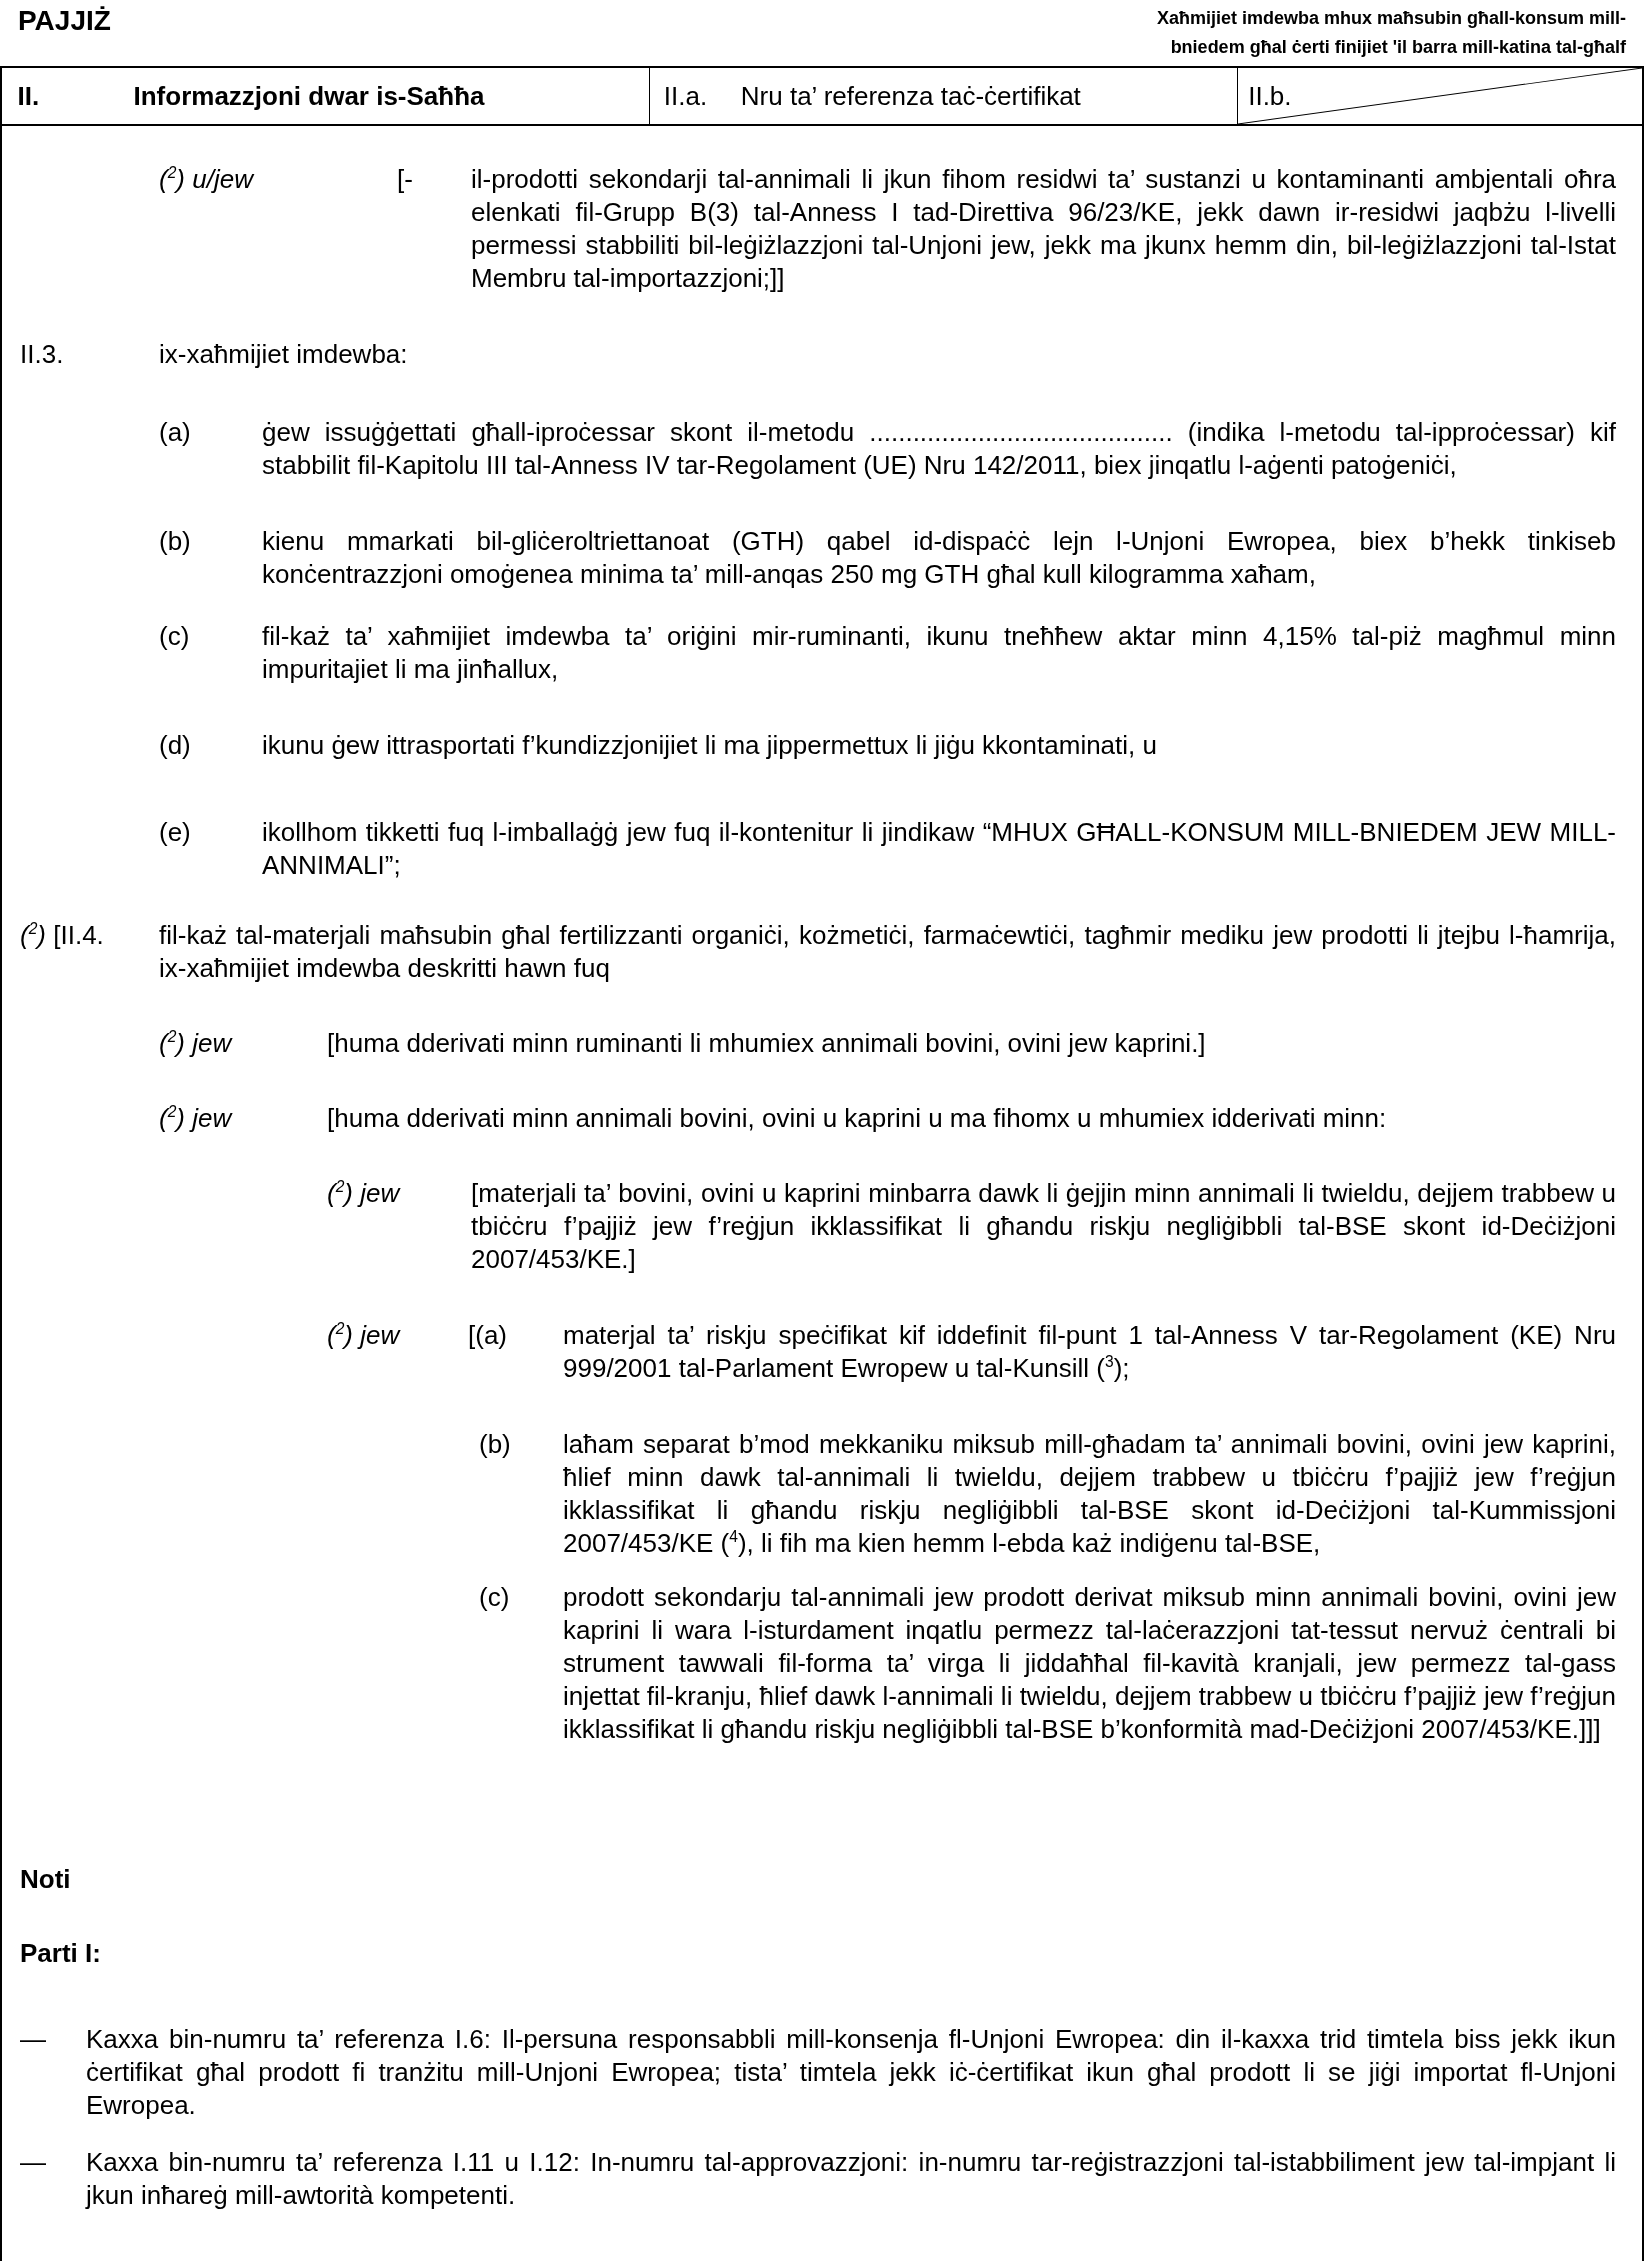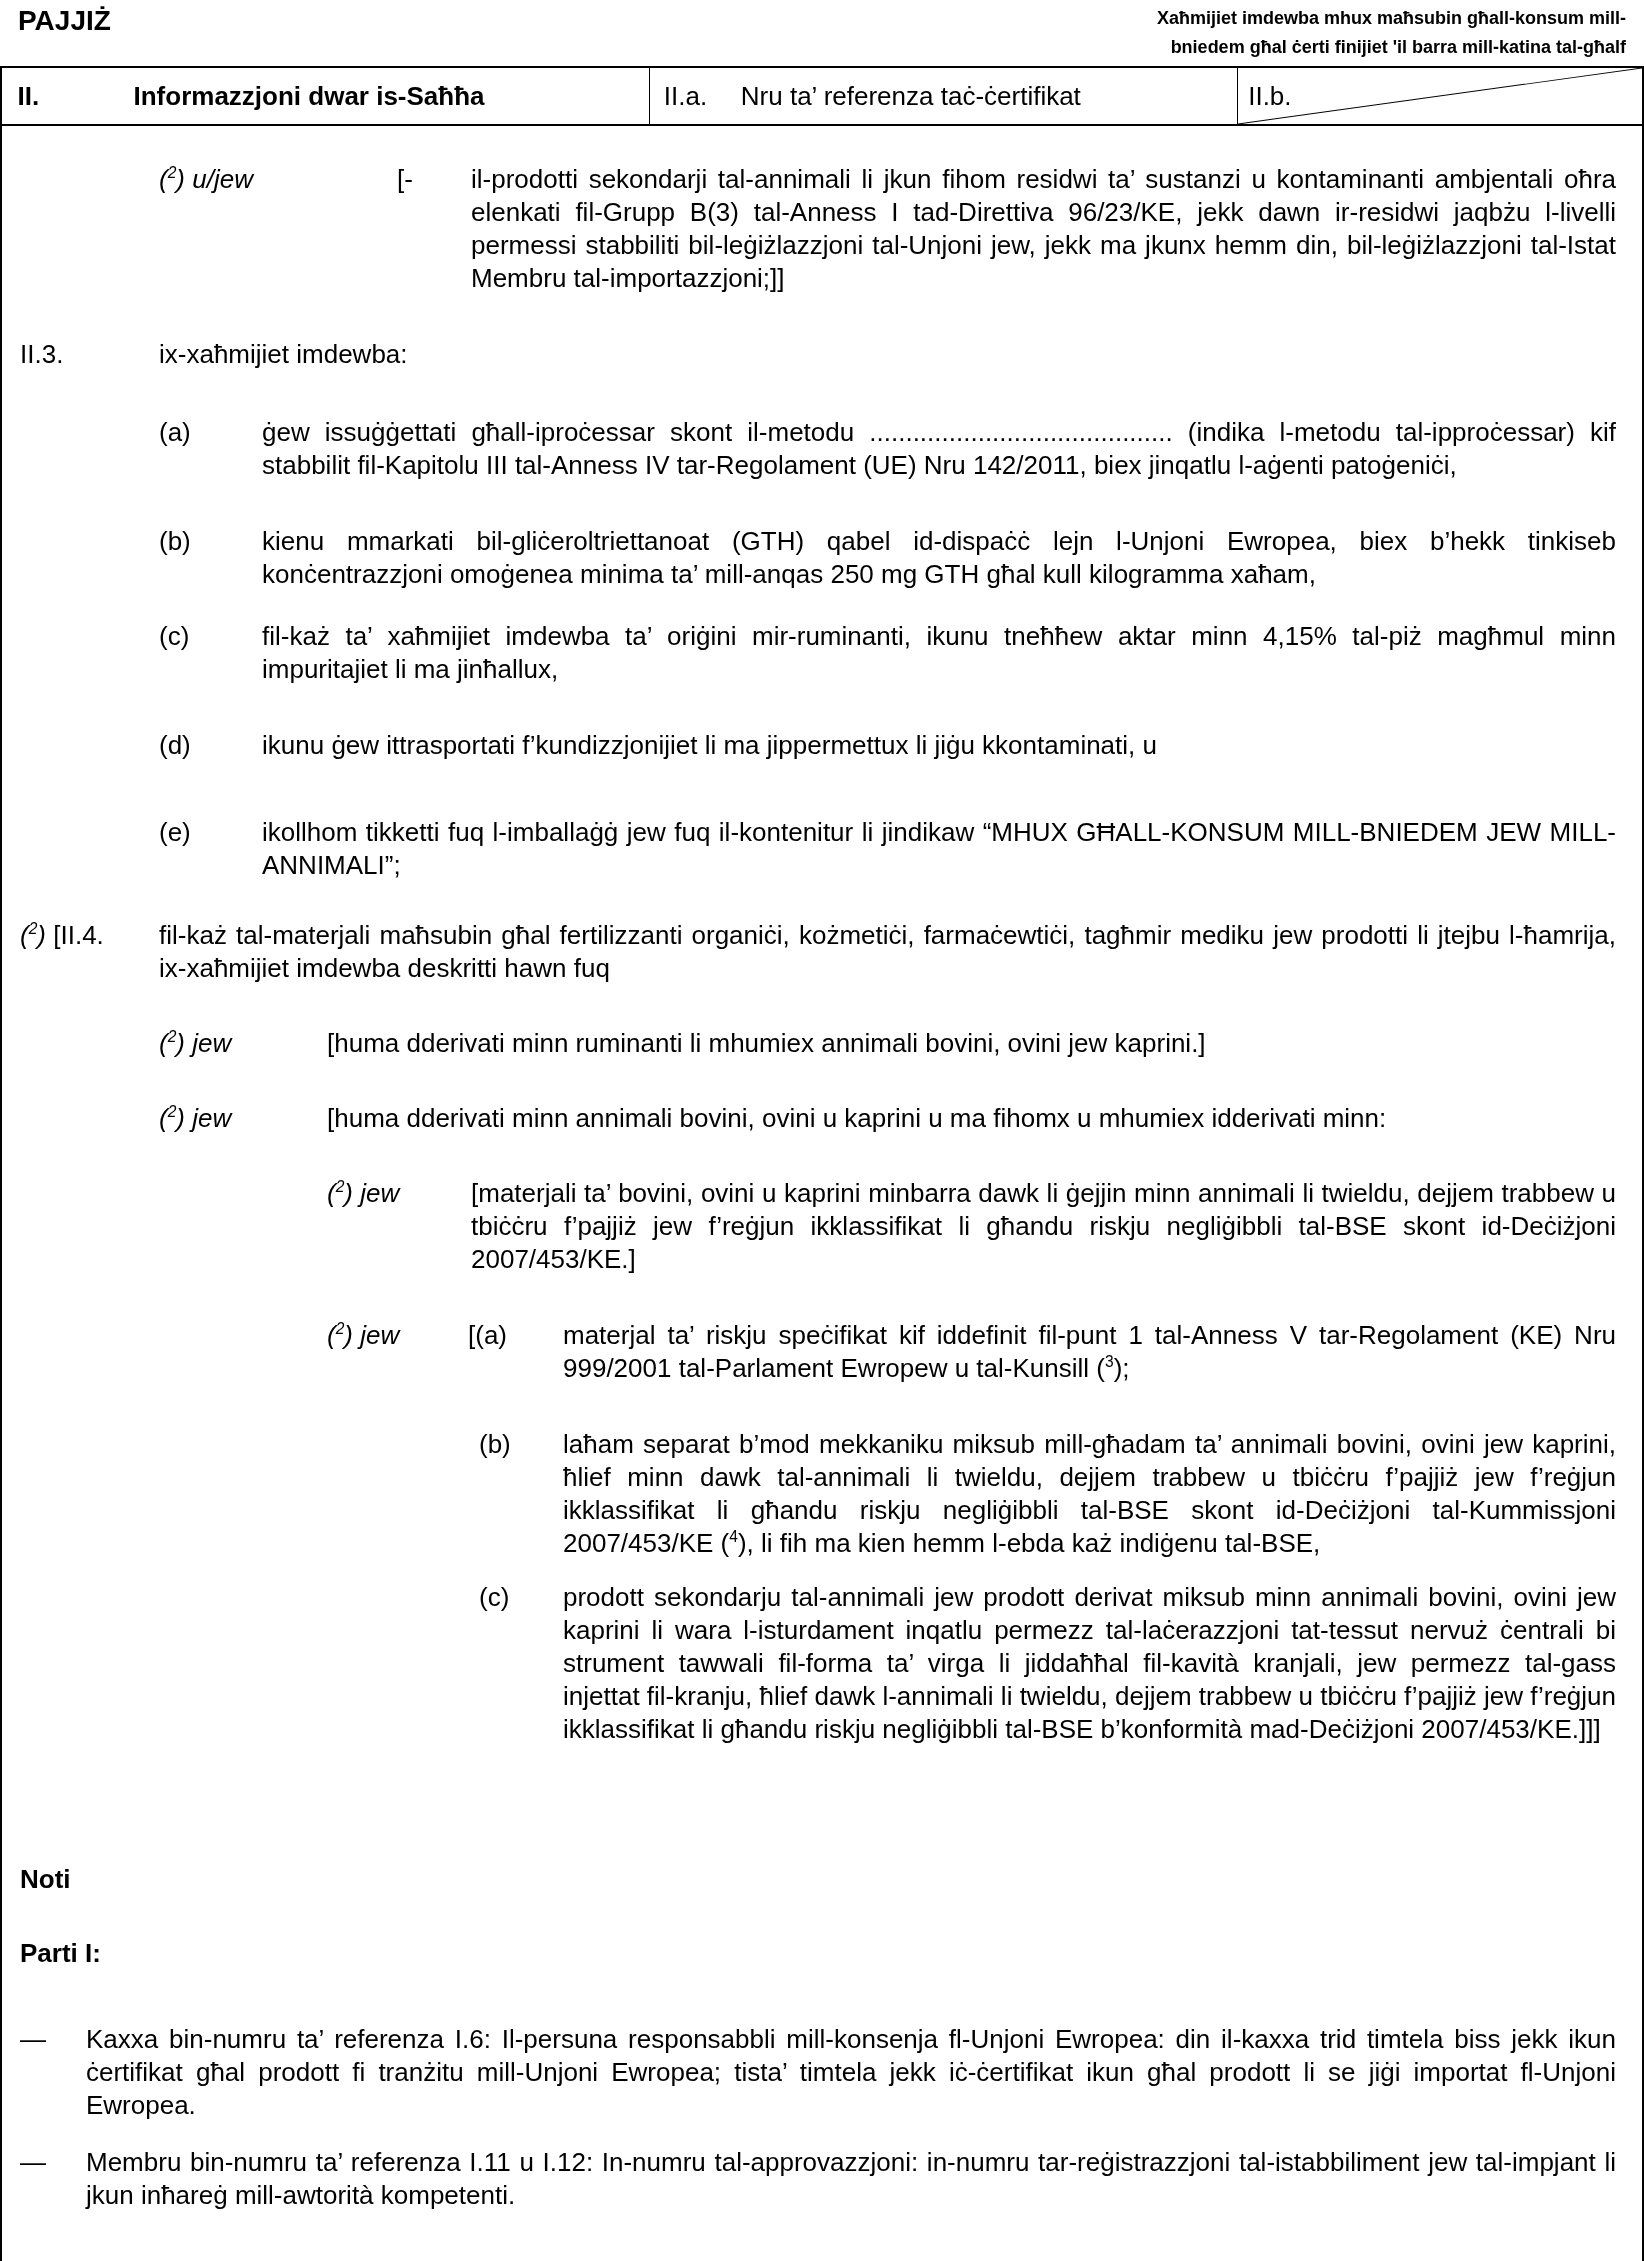--- a/index.html
+++ b/index.html
@@ -145,18 +145,18 @@
     <div class="row h30" style="margin-bottom:41px">Noti</div>
     <div class="row h30" style="margin-bottom:53px">Parti I:</div>
 
     <div class="row pl140" style="margin-bottom:24px">
       <span class="m at30">—</span>
       <span>Kaxxa bin-numru ta’ referenza I.6: Il-persuna responsabbli mill-konsenja fl-Unjoni Ewropea: din il-kaxxa trid timtela biss jekk ikun ċertifikat għal prodott fi tranżitu mill-Unjoni Ewropea; tista’ timtela jekk iċ-ċertifikat ikun għal prodott li se jiġi importat fl-Unjoni Ewropea.</span>
     </div>
 
     <div class="row pl140" style="margin-bottom:0">
       <span class="m at30">—</span>
-      <span>Membru bin-numru ta’ referenza I.11 u I.12: In-numru tal-approvazzjoni: in-numru tar-reġistrazzjoni tal-istabbiliment jew tal-impjant li jkun inħareġ mill-awtorità kompetenti.</span>
+      <span>Kaxxa bin-numru ta’ referenza I.11 u I.12: In-numru tal-approvazzjoni: in-numru tar-reġistrazzjoni tal-istabbiliment jew tal-impjant li jkun inħareġ mill-awtorità kompetenti.</span>
     </div>
 
   </div>
 </div>
 
 
 </body></html>

